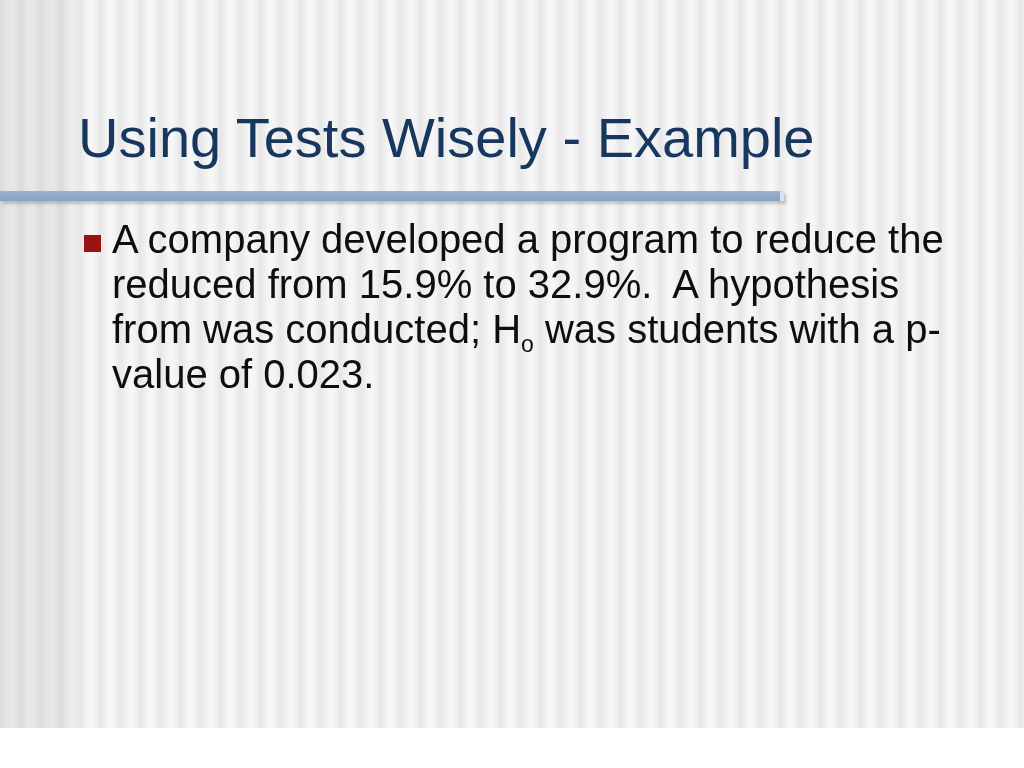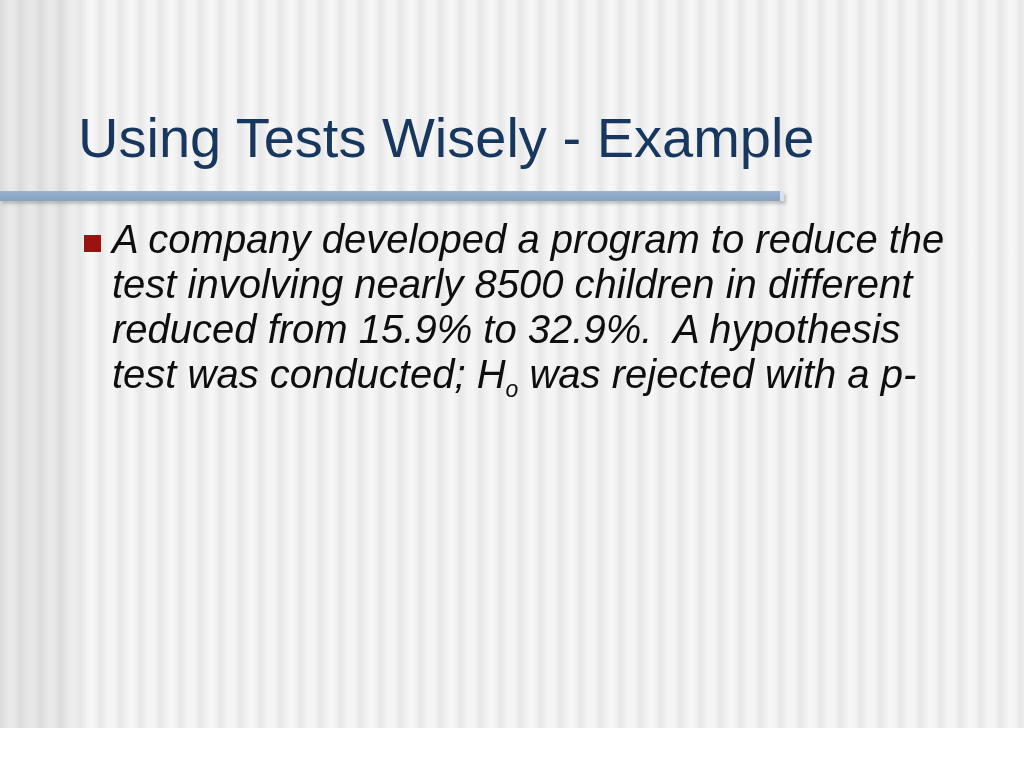--- a/index.html
+++ b/index.html
@@ -38,21 +38,20 @@
   .bullet-sq{
     position:absolute;left:84px;top:235px;
     width:17px;height:17px;
     background:#9B1310;
   }
   .body-block{
     position:absolute;left:112px;top:217px;
     width:900px;
     font-size:40px;line-height:45px;
     color:#0E0E0E;
-    font-style:italic;
   }
   .line{
     white-space:pre-wrap;
   }
   .sub{
     font-size:23px;
     vertical-align:-9px;
     line-height:0;
   }
 </style>
@@ -63,17 +62,17 @@
   <div class="left-shade"></div>
 
   <h1 class="title">Using Tests Wisely - Example</h1>
 
   <div class="rule"></div>
 
   <div class="bullet-sq"></div>
 
   <div class="body-block">
     <div class="line">A company developed a program to reduce the</div>
-    <div class="line">test involving nearly 8500 children in different</div>
     <div class="line">reduced from 15.9% to 32.9%.  A hypothesis</div>
-    <div class="line"><span>test was conducted; H</span><span class="sub">o</span><span> was rejected with a p-</span></div>
+    <div class="line"><span>from was conducted; H</span><span class="sub">o</span><span> was students with a p-</span></div>
+    <div class="line">value of 0.023.</div>
   </div>
 </div>
 
 </body></html>

